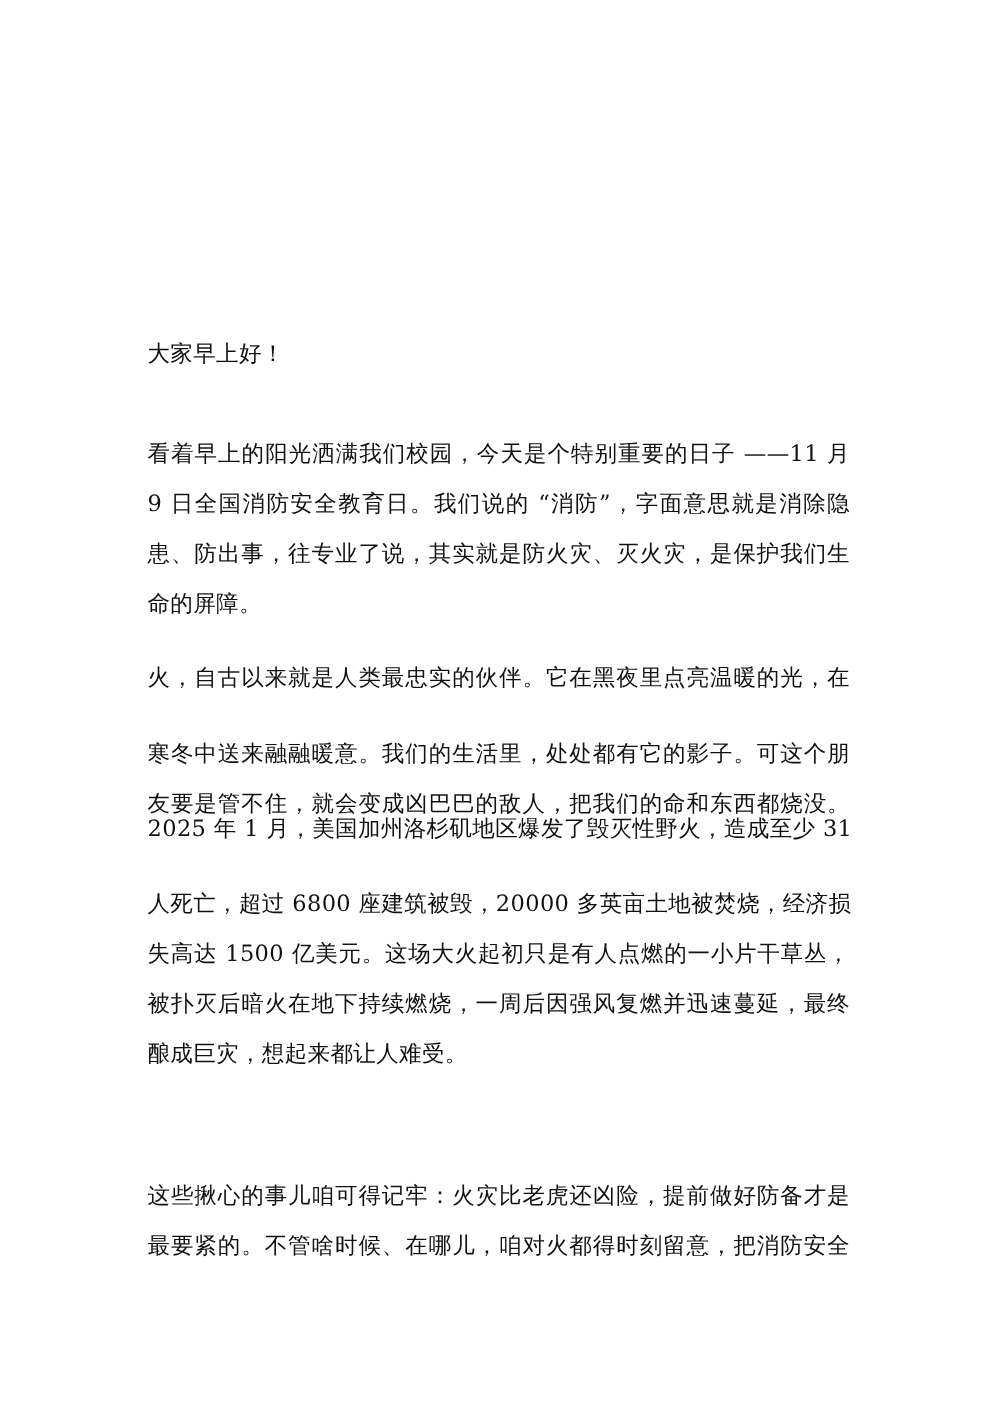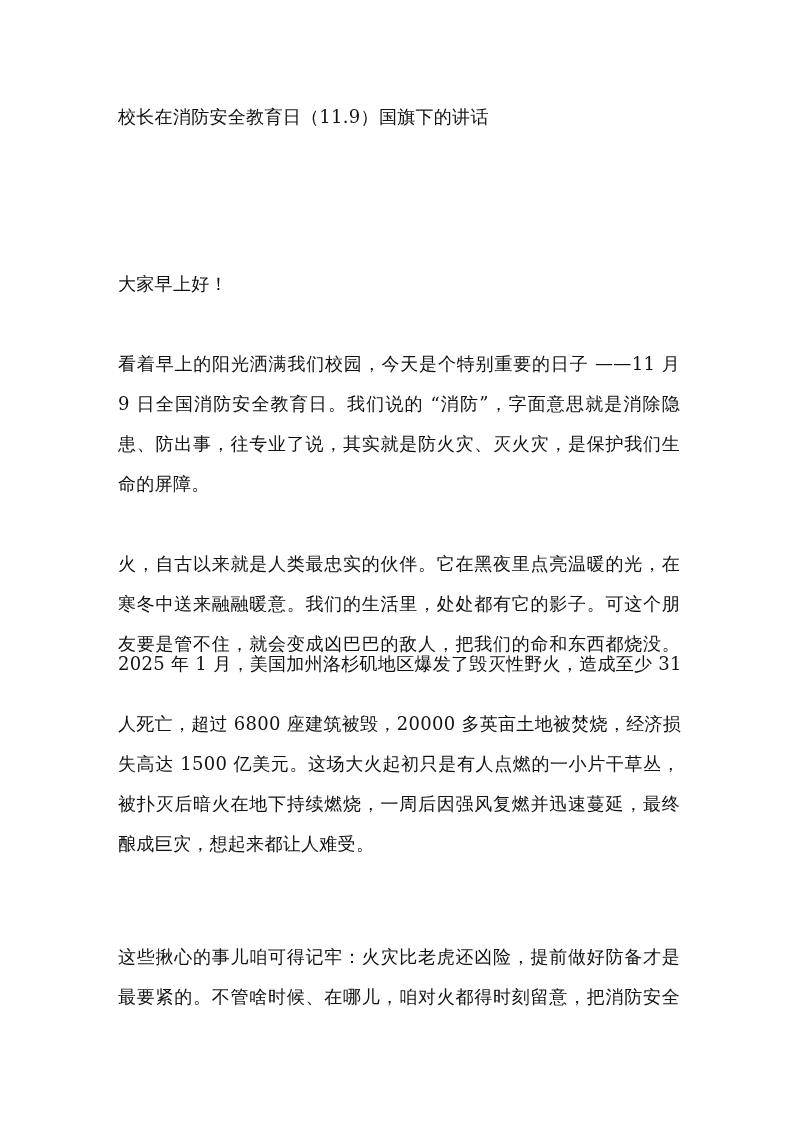--- a/index.html
+++ b/index.html
@@ -32,34 +32,33 @@
     }
     .justify {
       text-align: justify;
       text-align-last: justify;
     }
   </style>
 </head>
 <body>
 
 <div class="page">
-  <div class="line" style="top:105px;">校长在消防安全教育日（11.9）国旗下的讲话</div>
 
 
   <div class="line" style="top:272px;">大家早上好！</div>
 
   <div>
     <div class="line justify" style="top:352px;">看着早上的阳光洒满我们校园，今天是个特别重要的日子 ——11 月</div>
     <div class="line justify" style="top:392px;">9 日全国消防安全教育日。我们说的 “消防”，字面意思就是消除隐</div>
     <div class="line justify" style="top:432px;">患、防出事，往专业了说，其实就是防火灾、灭火灾，是保护我们生</div>
     <div class="line" style="top:472px;">命的屏障。</div>
   </div>
 
   <div>
-    <div class="line justify" style="top:552px;">火，自古以来就是人类最忠实的伙伴。它在黑夜里点亮温暖的光，在</div>
+    <div class="line justify" style="top:531px;">火，自古以来就是人类最忠实的伙伴。它在黑夜里点亮温暖的光，在</div>
     <div class="line justify" style="top:592px;">寒冬中送来融融暖意。我们的生活里，处处都有它的影子。可这个朋</div>
     <div class="line justify" style="top:632px;">友要是管不住，就会变成凶巴巴的敌人，把我们的命和东西都烧没。</div>
     <div class="line justify" style="top:652px;">2025 年 1 月，美国加州洛杉矶地区爆发了毁灭性野火，造成至少 31</div>
     <div class="line justify" style="top:712px;">人死亡，超过 6800 座建筑被毁，20000 多英亩土地被焚烧，经济损</div>
     <div class="line justify" style="top:752px;">失高达 1500 亿美元。这场大火起初只是有人点燃的一小片干草丛，</div>
     <div class="line justify" style="top:792px;">被扑灭后暗火在地下持续燃烧，一周后因强风复燃并迅速蔓延，最终</div>
     <div class="line" style="top:832px;">酿成巨灾，想起来都让人难受。</div>
   </div>
 
   <div>

